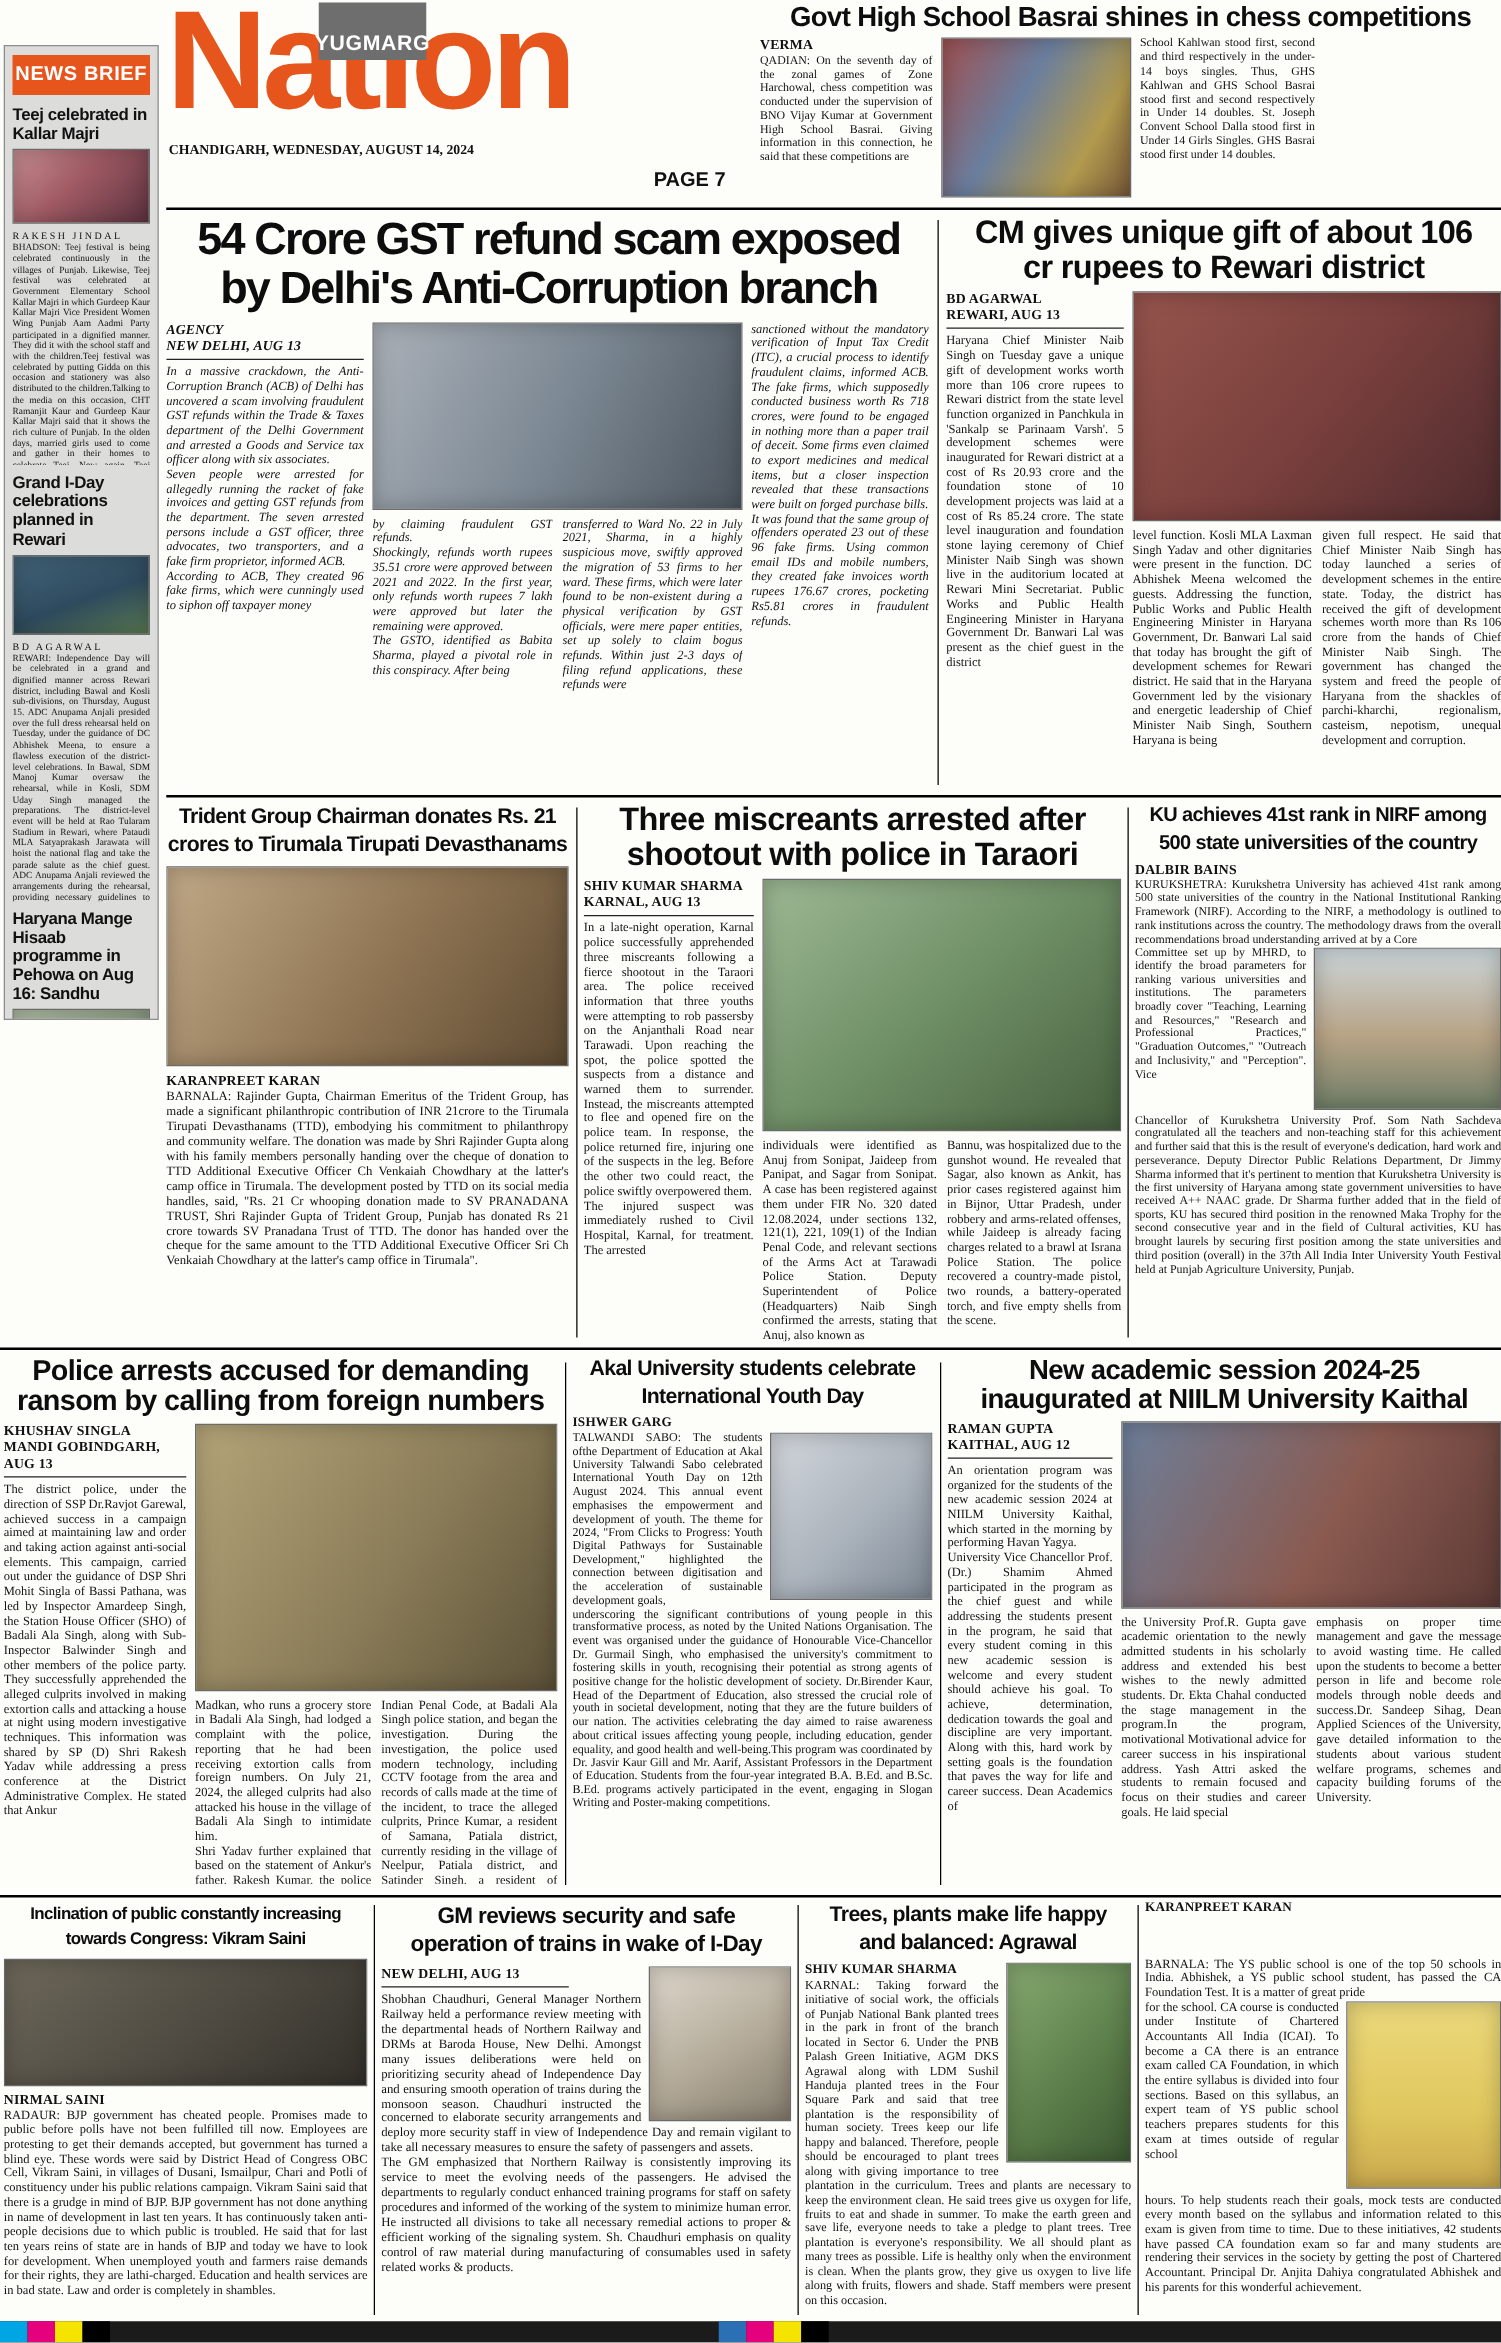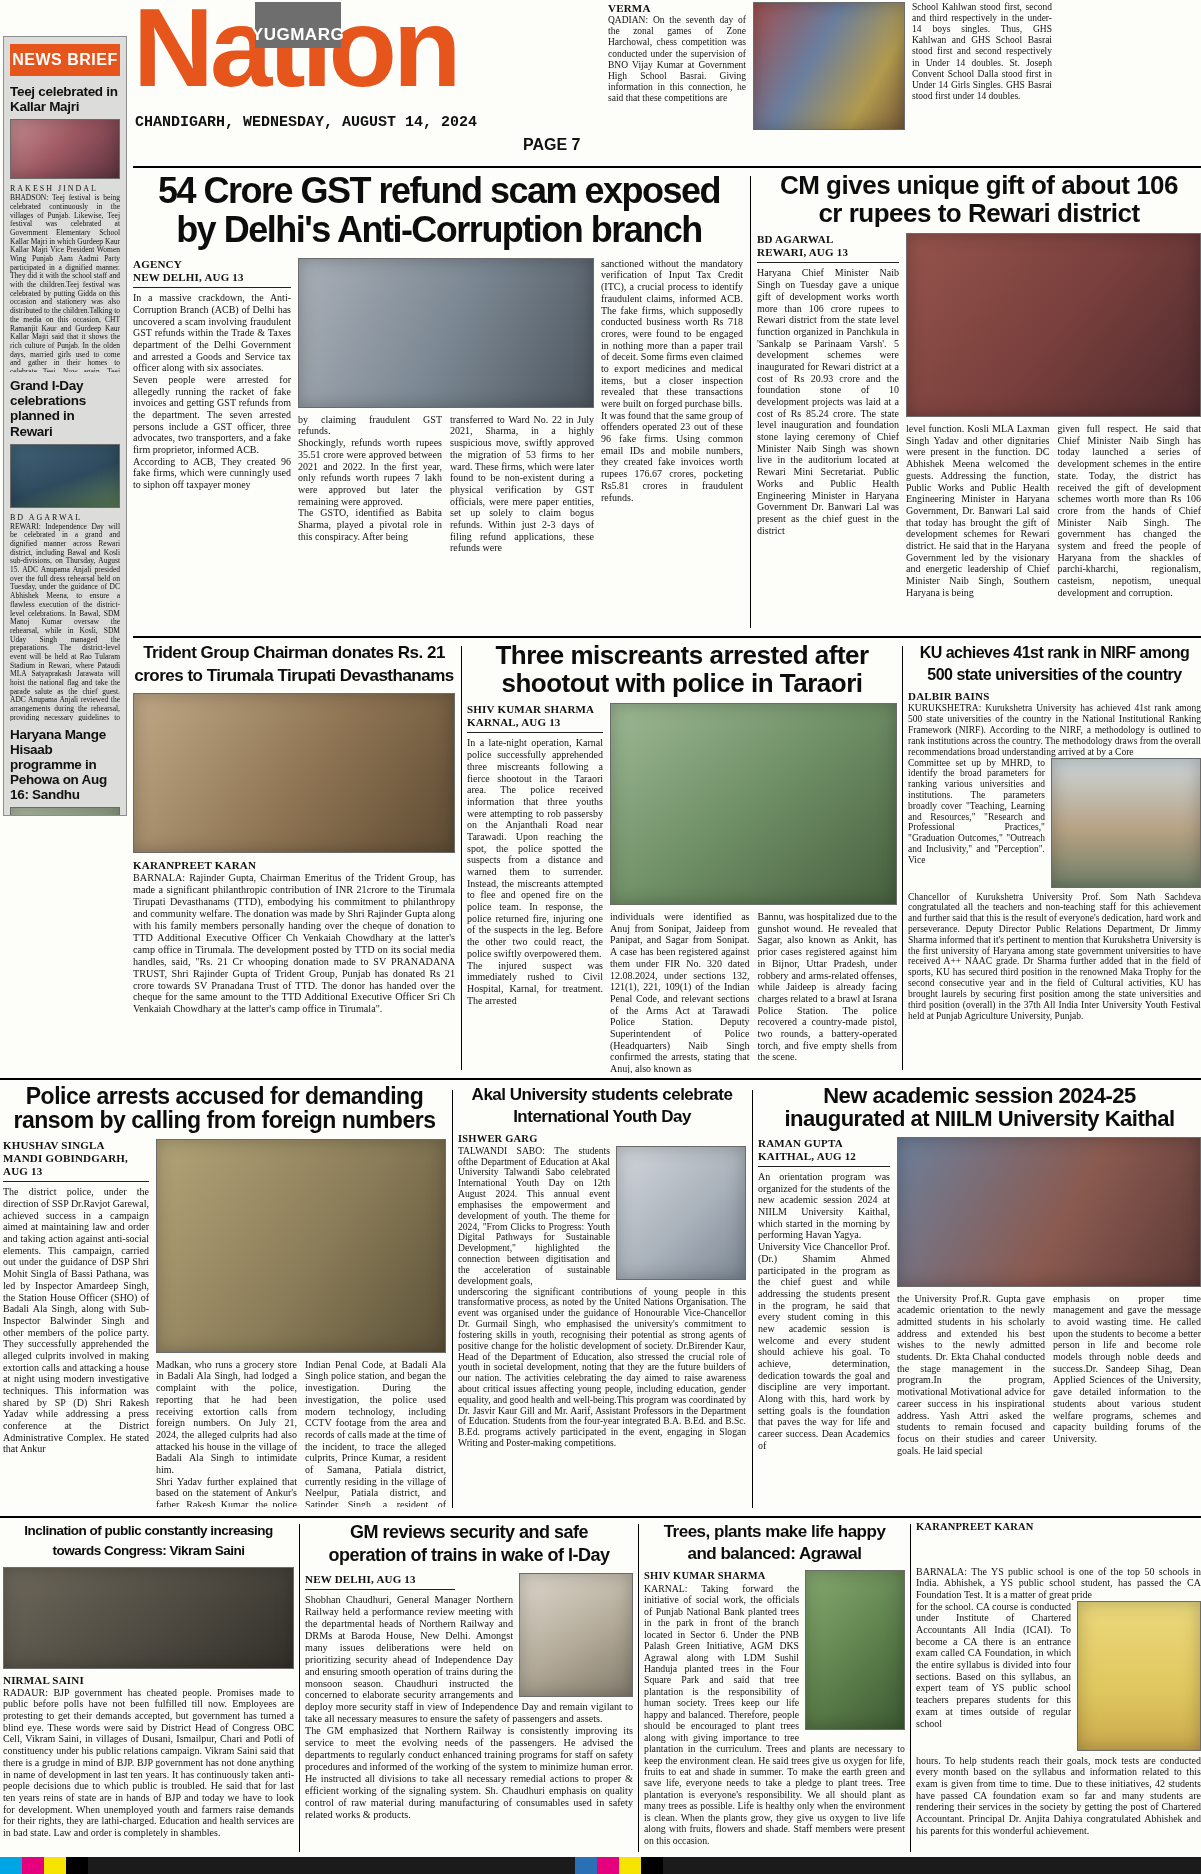--- a/index.html
+++ b/index.html
@@ -50,21 +50,21 @@
   .nb-by{font-size:8px;letter-spacing:2px;font-weight:400;margin-bottom:1px;}
   .nb-bd{font-size:7.5px;line-height:1.16;text-align:justify;white-space:pre-line;margin-bottom:6px;}
 
   
   .masthead{position:absolute;left:133px;top:0;width:512px;height:164px;}
   .brand{position:absolute;left:0;top:-8px;font-family:"Liberation Sans",sans-serif;font-weight:700;
          font-size:112px;letter-spacing:-4px;color:var(--accent);line-height:1;}
   .brand-box{position:absolute;left:122px;top:2px;width:86px;height:46px;background:var(--brand-gray);
              color:#fff;font-family:"Liberation Sans",sans-serif;font-weight:700;font-size:17px;
              display:flex;align-items:flex-end;justify-content:center;padding-bottom:3px;box-sizing:border-box;letter-spacing:0.5px;}
-  .dateline{position:absolute;left:2px;top:114px;font-family:Liberation Mono, monospace;font-weight:700;font-size:15px;}
+  .dateline{position:absolute;left:2px;top:114px;font-family:Liberation Serif, serif;font-weight:700;font-size:11px;}
   .pagenum{position:absolute;left:390px;top:136px;font-family:"Liberation Sans",sans-serif;font-weight:700;font-size:16px;}
 
   
   .hl-chess{font-size:22px;}
   .hl-gst{font-size:36px;letter-spacing:-1.5px;line-height:1.08;}
   .hl-cm{font-size:26px;}
   .hl-trident{font-size:17px;}
   .hl-misc{font-size:26px;}
   .hl-ku{font-size:16px;}
   .hl-police{font-size:23px;}
@@ -111,36 +111,37 @@
   </div>
 
   <div class="masthead">
     <div class="brand">Nation</div>
     <div class="brand-box">YUGMARG</div>
     <div class="dateline">CHANDIGARH, WEDNESDAY, AUGUST 14, 2024</div>
     <div class="pagenum">PAGE 7</div>
   </div>
 
   <div class="art" style="left:608px;top:2px;width:593px;height:162px;">
+    <div class="hl hl-chess">Govt High School Basrai shines in chess competitions</div>
     <div class="grid" style="grid-template-columns:138px 152px 140px 146px;">
       <div>
         <div class="by">VERMA</div>
         <div class="bd" style="height:118px;overflow:hidden;font-size:9.5px;">QADIAN: On the seventh day of the zonal games of Zone Harchowal, chess competition was conducted under the supervision of BNO Vijay Kumar at Government High School Basrai. Giving information in this connection, he said that these competitions are</div>
       </div>
       <div class="ph p-chess" style="height:126px;"></div>
       <div class="bd" style="height:130px;overflow:hidden;font-size:9.5px;">School Kahlwan stood first, second and third respectively in the under-14 boys singles. Thus, GHS Kahlwan and GHS School Basrai stood first and second respectively in Under 14 doubles. St. Joseph Convent School Dalla stood first in Under 14 Girls Singles. GHS Basrai stood first under 14 doubles.</div>
     </div>
   </div>
 
   <div class="rh" style="left:133px;top:166px;width:1068px;"></div>
 
   <div class="art" style="left:133px;top:172px;width:612px;height:460px;">
     <div class="hl hl-gst">54 Crore GST refund scam exposed
 by Delhi's Anti-Corruption branch</div>
-    <div class="grid" style="grid-template-columns:158px 296px 142px;margin-top:8px;">
+    <div class="grid" style="grid-template-columns:158px 296px 142px;margin-top:8px;font-style:italic;">
       <div>
         <div class="by">AGENCY</div>
         <div class="by by2">NEW DELHI, AUG 13</div>
         <div class="bd" style="height:318px;overflow:hidden;">In a massive crackdown, the Anti-Corruption Branch (ACB) of Delhi has uncovered a scam involving fraudulent GST refunds within the Trade &amp; Taxes department of the Delhi Government and arrested a Goods and Service tax officer along with six associates.
 Seven people were arrested for allegedly running the racket of fake invoices and getting GST refunds from the department. The seven arrested persons include a GST officer, three advocates, two transporters, and a fake firm proprietor, informed ACB.
 According to ACB, They created 96 fake firms, which were cunningly used to siphon off taxpayer money</div>
       </div>
       <div>
         <div class="ph p-acb" style="height:148px;"></div>
         <div class="cols2">

